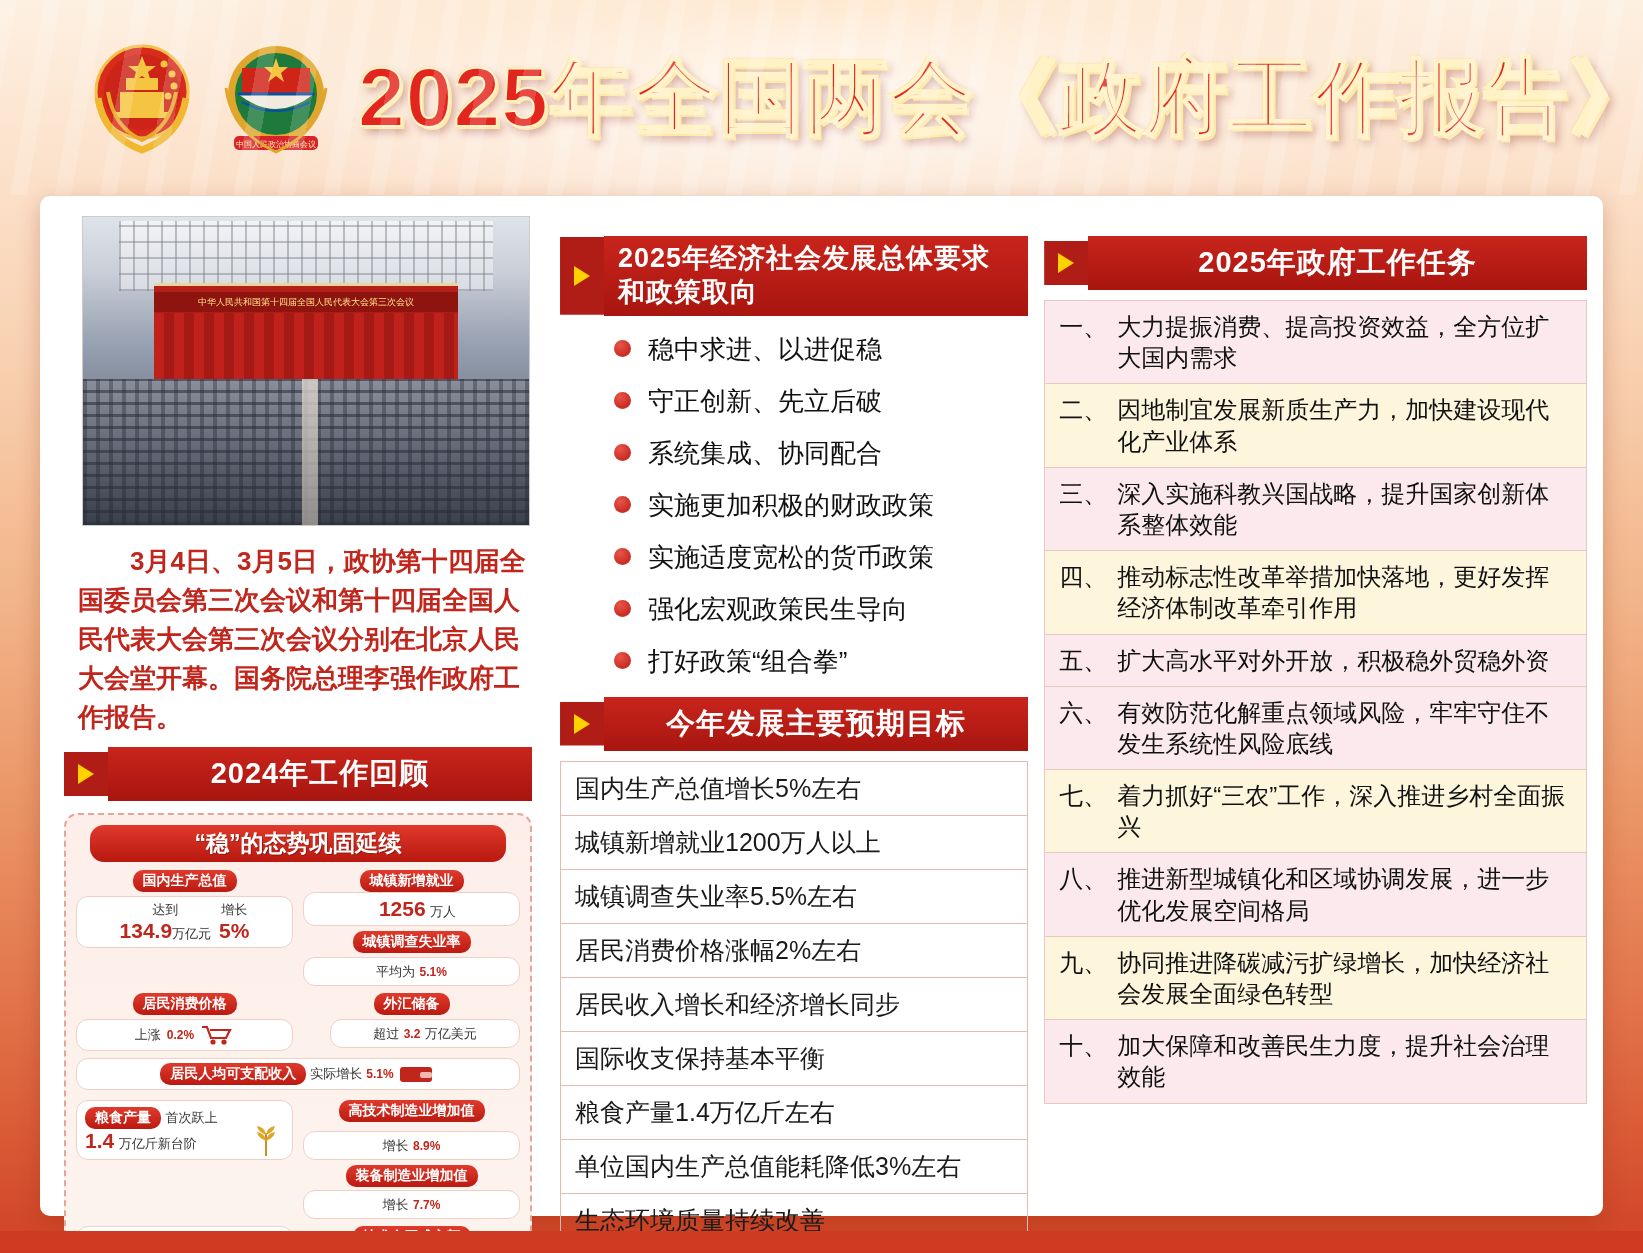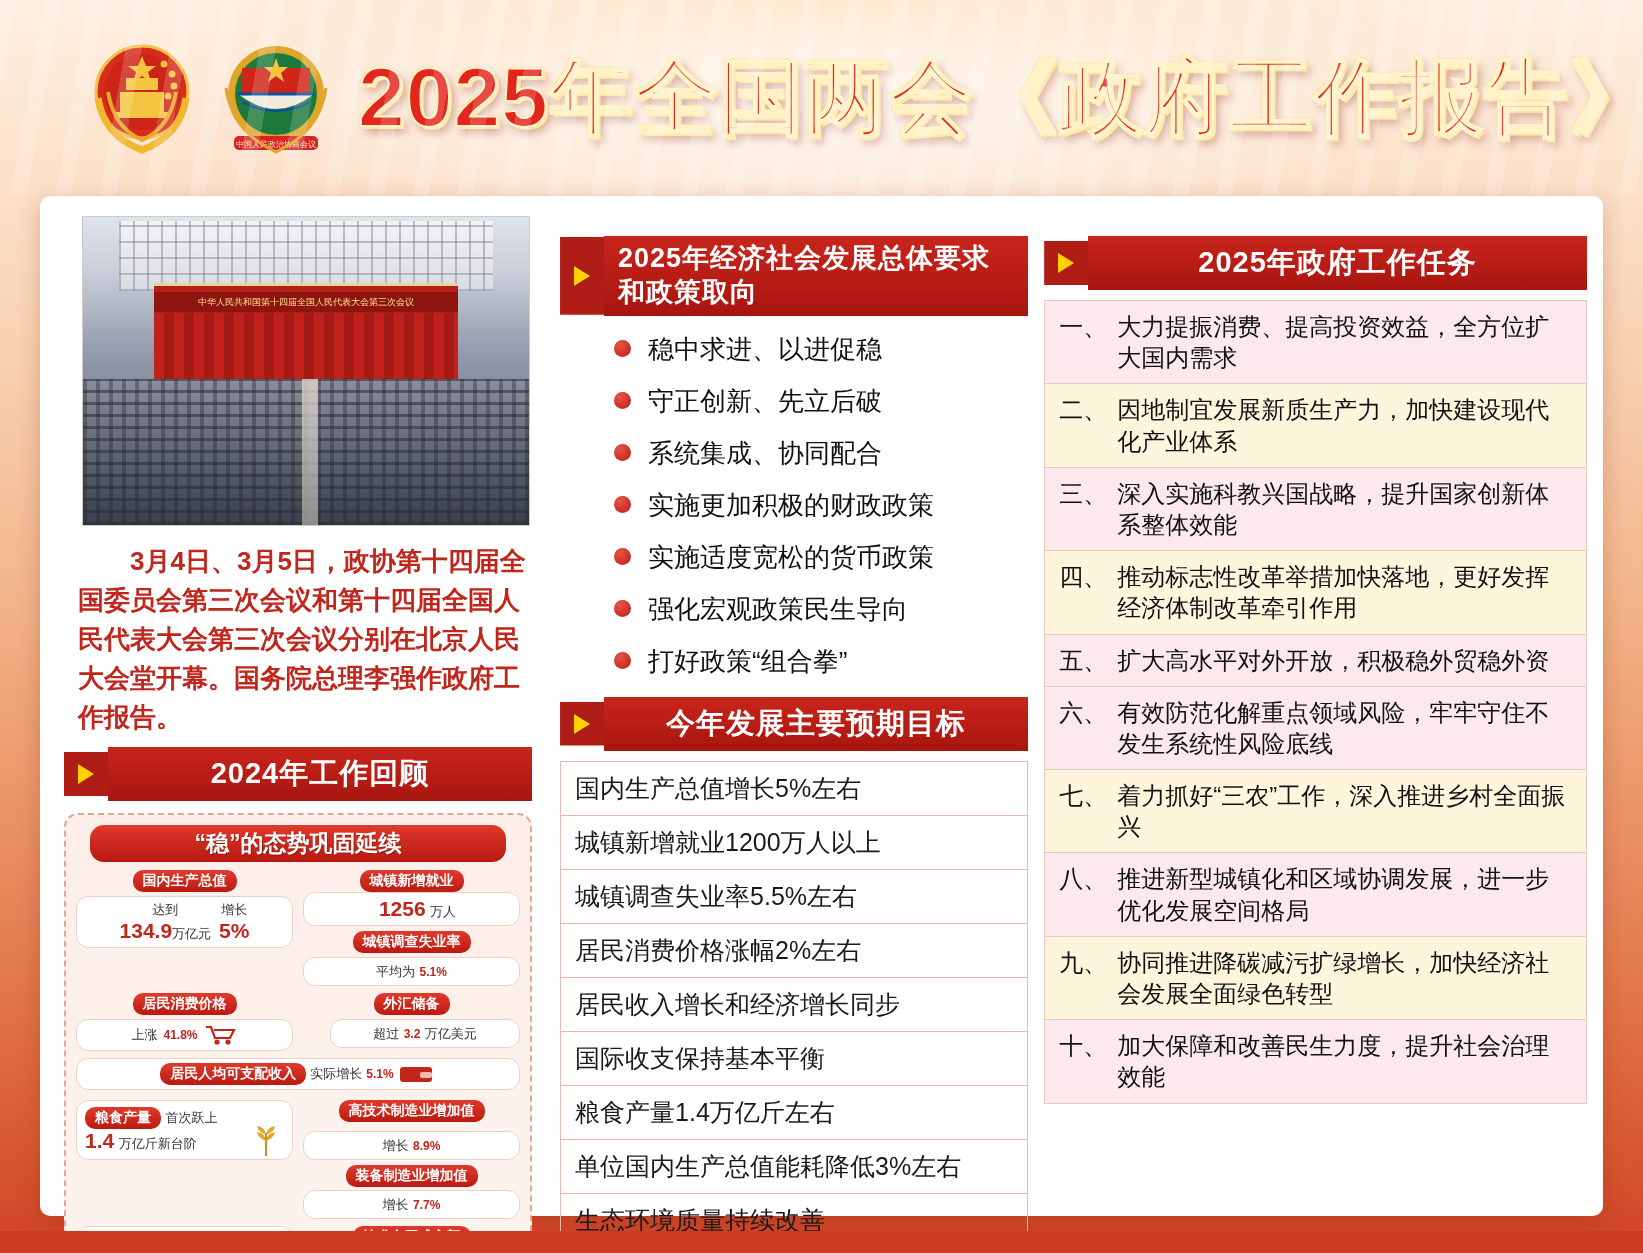--- a/index.html
+++ b/index.html
@@ -305,21 +305,21 @@
                 <span class="num mid">5.1%</span>
               </div>
             </div>
           </div>
 
           <div class="grid2" style="margin-bottom:7px;">
             <div style="width:218px;text-align:center;">
               <div class="pill">居民消费价格</div>
               <div class="wbox" style="margin-top:4px;display:flex;align-items:center;justify-content:center;gap:6px;">
                 <span class="small">上涨</span>
-                <span class="num mid">41.8%</span>
+                <span class="num mid">0.2%</span>
                 <svg width="34" height="22" viewBox="0 0 34 22">
                   <path d="M2,3 h5 l4,11 h15 l4,-8 h-20" fill="none" stroke="#c0261c" stroke-width="2.2"></path>
                   <circle cx="13" cy="18" r="2.6" fill="#c0261c"></circle>
                     <circle cx="24" cy="18" r="2.6" fill="#c0261c"></circle>
                 </svg>
               </div>
             </div>
             <div style="width:218px;text-align:center;">
               <div class="pill">外汇储备</div>
               <div class="wbox" style="margin-top:4px;margin-left:27px;">

